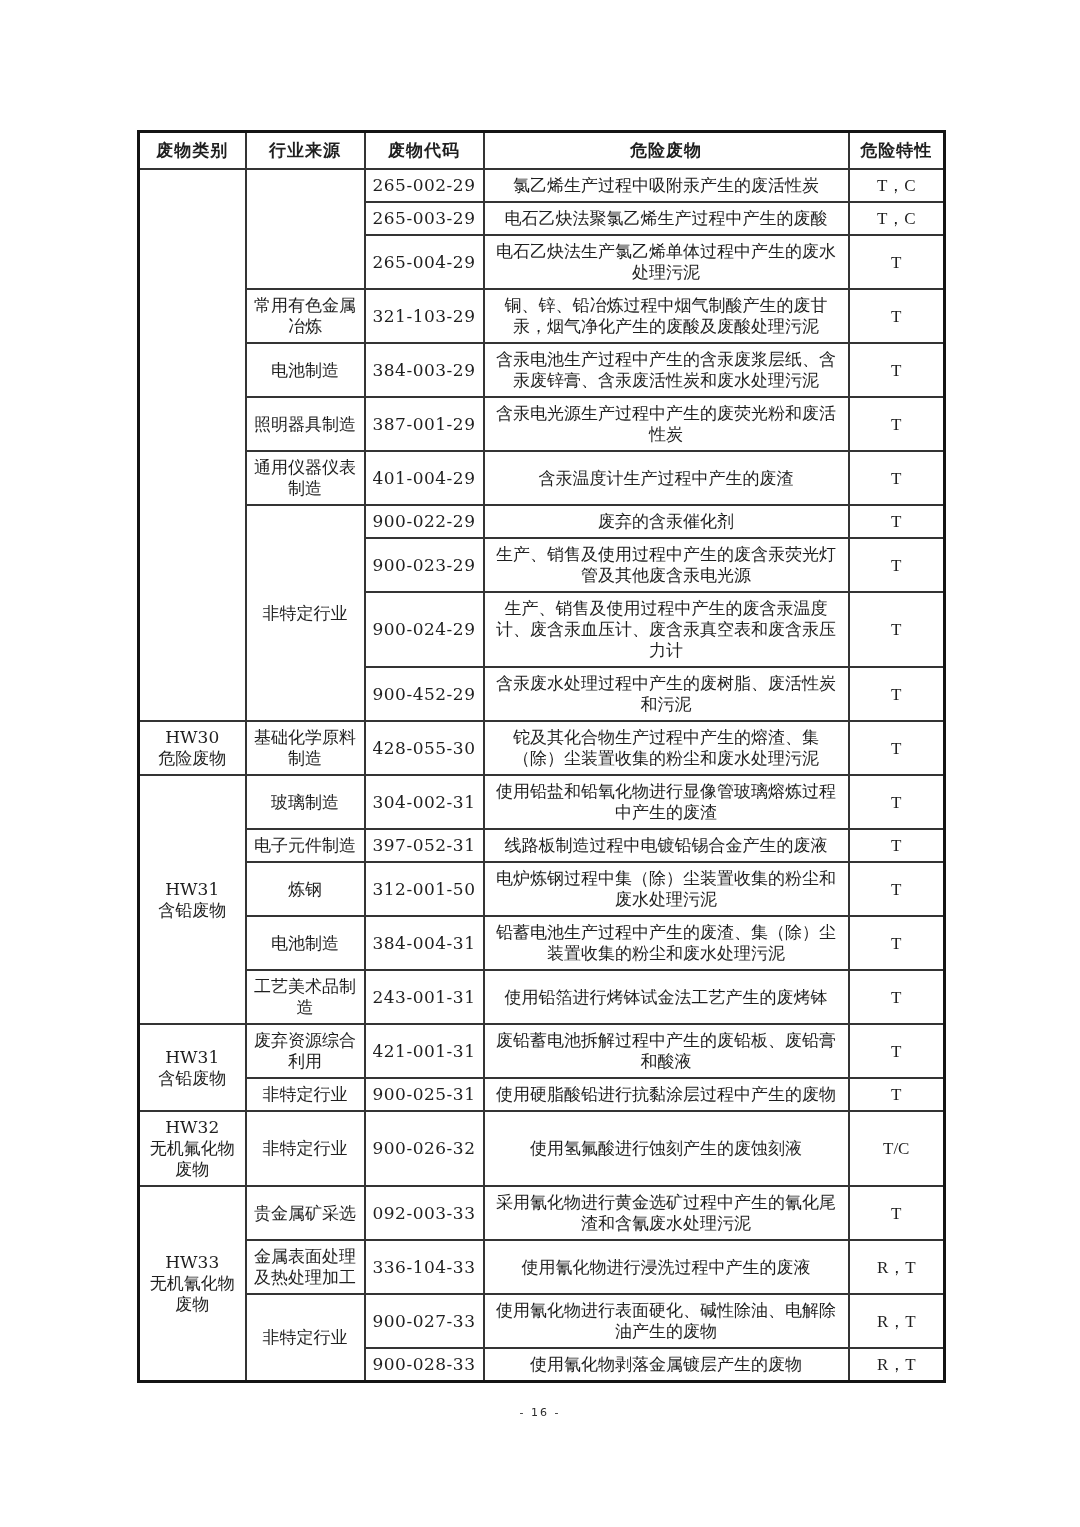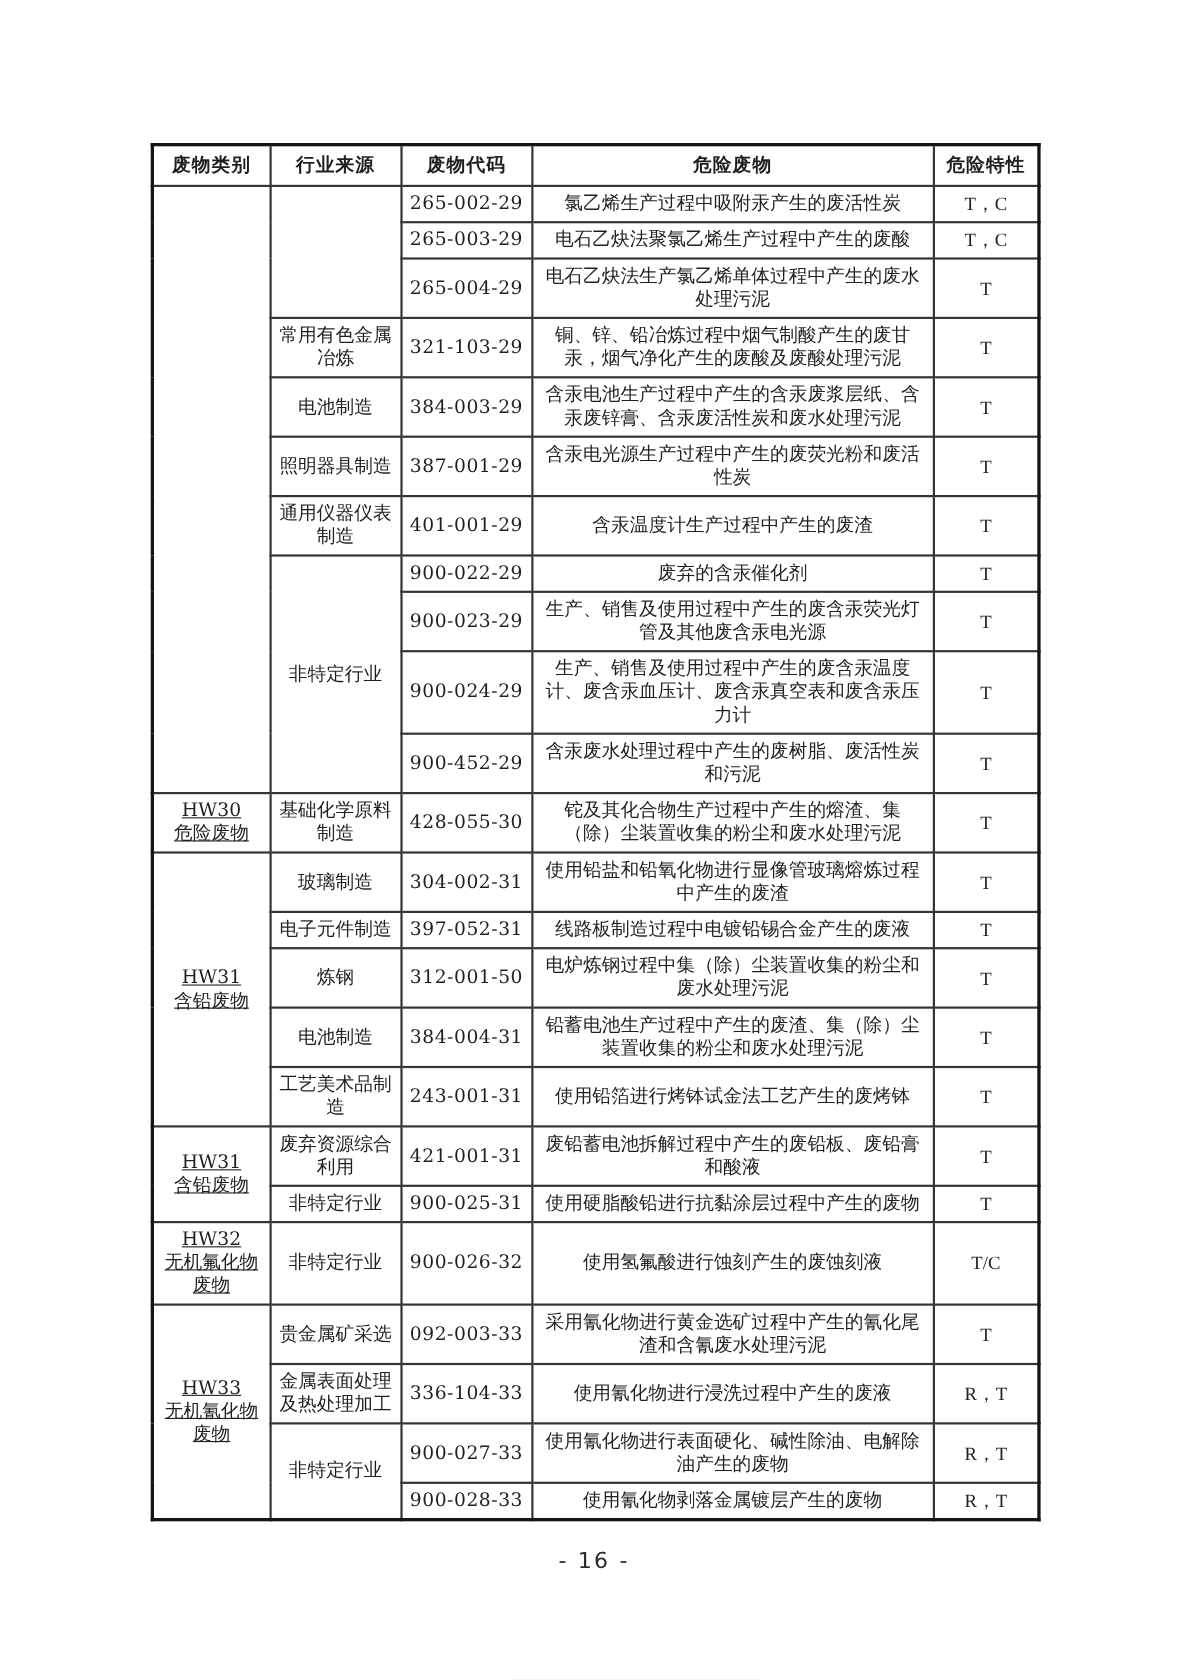--- a/index.html
+++ b/index.html
@@ -42,27 +42,27 @@
     padding-right:6px;
   }
   td.code{
     letter-spacing:0.5px;
     font-size:16.5px;
   }
   td.hazard{
     font-size:16.5px;
     font-family:Liberation Serif, serif;
   }
-  td.cat div{margin:0;text-decoration:underline;}
+  td.cat div{margin:0;}
   .footer{
     position:absolute;
     left:0;top:1406px;
     width:100%;
     text-align:center;
-    font-size:20px;
+    font-size:11px;
     letter-spacing:2px;
     color:#2c2c2c;
     font-family:"DejaVu Sans","Liberation Sans",sans-serif;
   }
 </style>
 </head>
 <body>
 
 <div class="page">
 
@@ -114,21 +114,21 @@
         <td class="hazard">T</td>
       </tr>
       <tr>
         <td>照明器具制造</td>
         <td class="code">387-001-29</td>
         <td class="desc">含汞电光源生产过程中产生的废荧光粉和废活性炭</td>
         <td class="hazard">T</td>
       </tr>
       <tr>
         <td>通用仪器仪表制造</td>
-        <td class="code">401-001-29</td>
+        <td class="code">401-004-29</td>
         <td class="desc">含汞温度计生产过程中产生的废渣</td>
         <td class="hazard">T</td>
       </tr>
       <tr>
         <td rowspan="4">非特定行业</td>
         <td class="code">900-022-29</td>
         <td class="desc">废弃的含汞催化剂</td>
         <td class="hazard">T</td>
       </tr>
       <tr>

